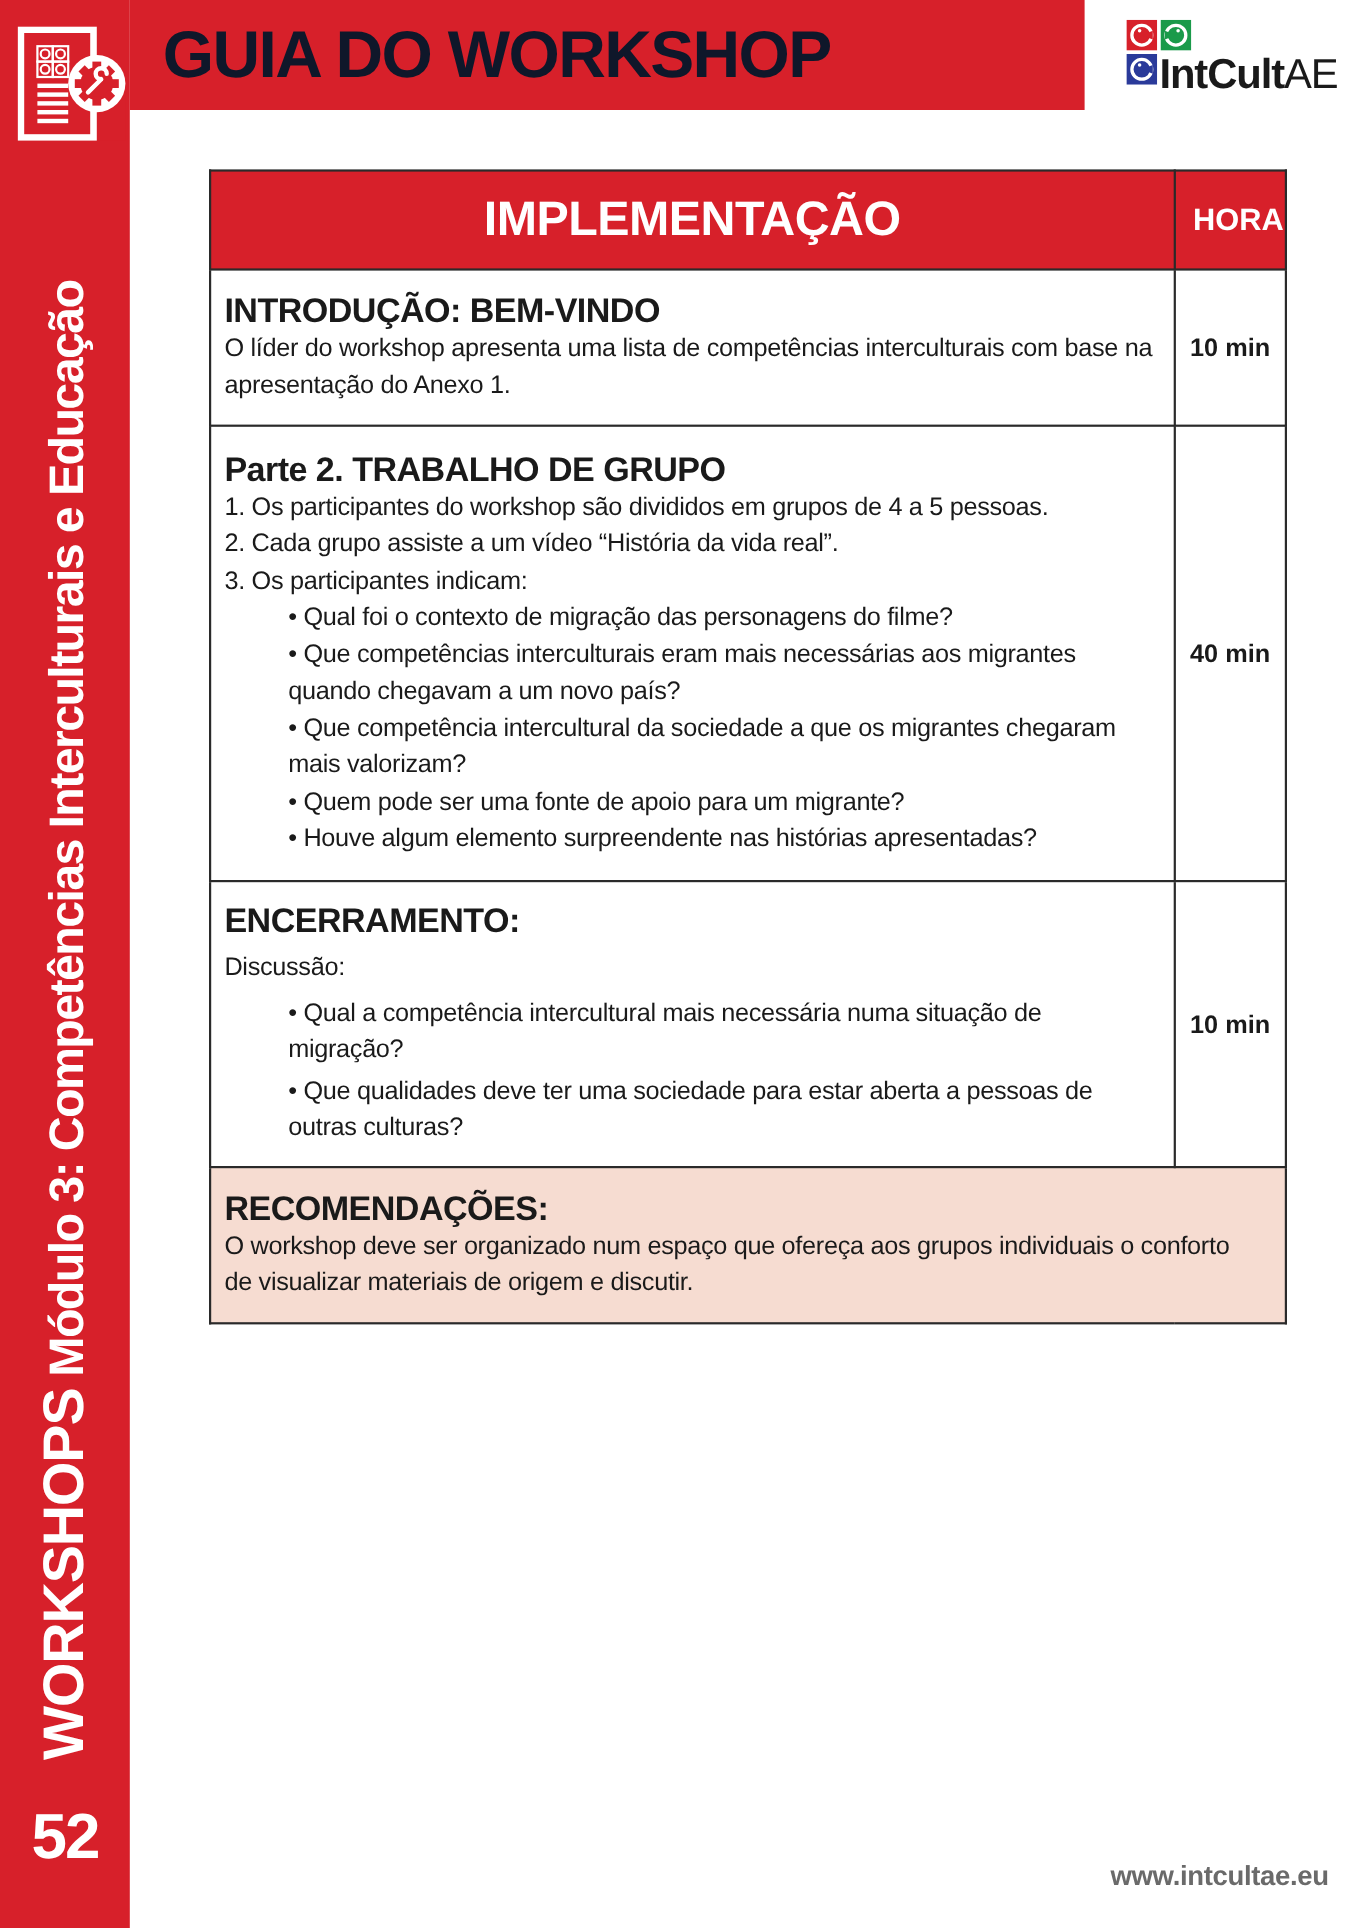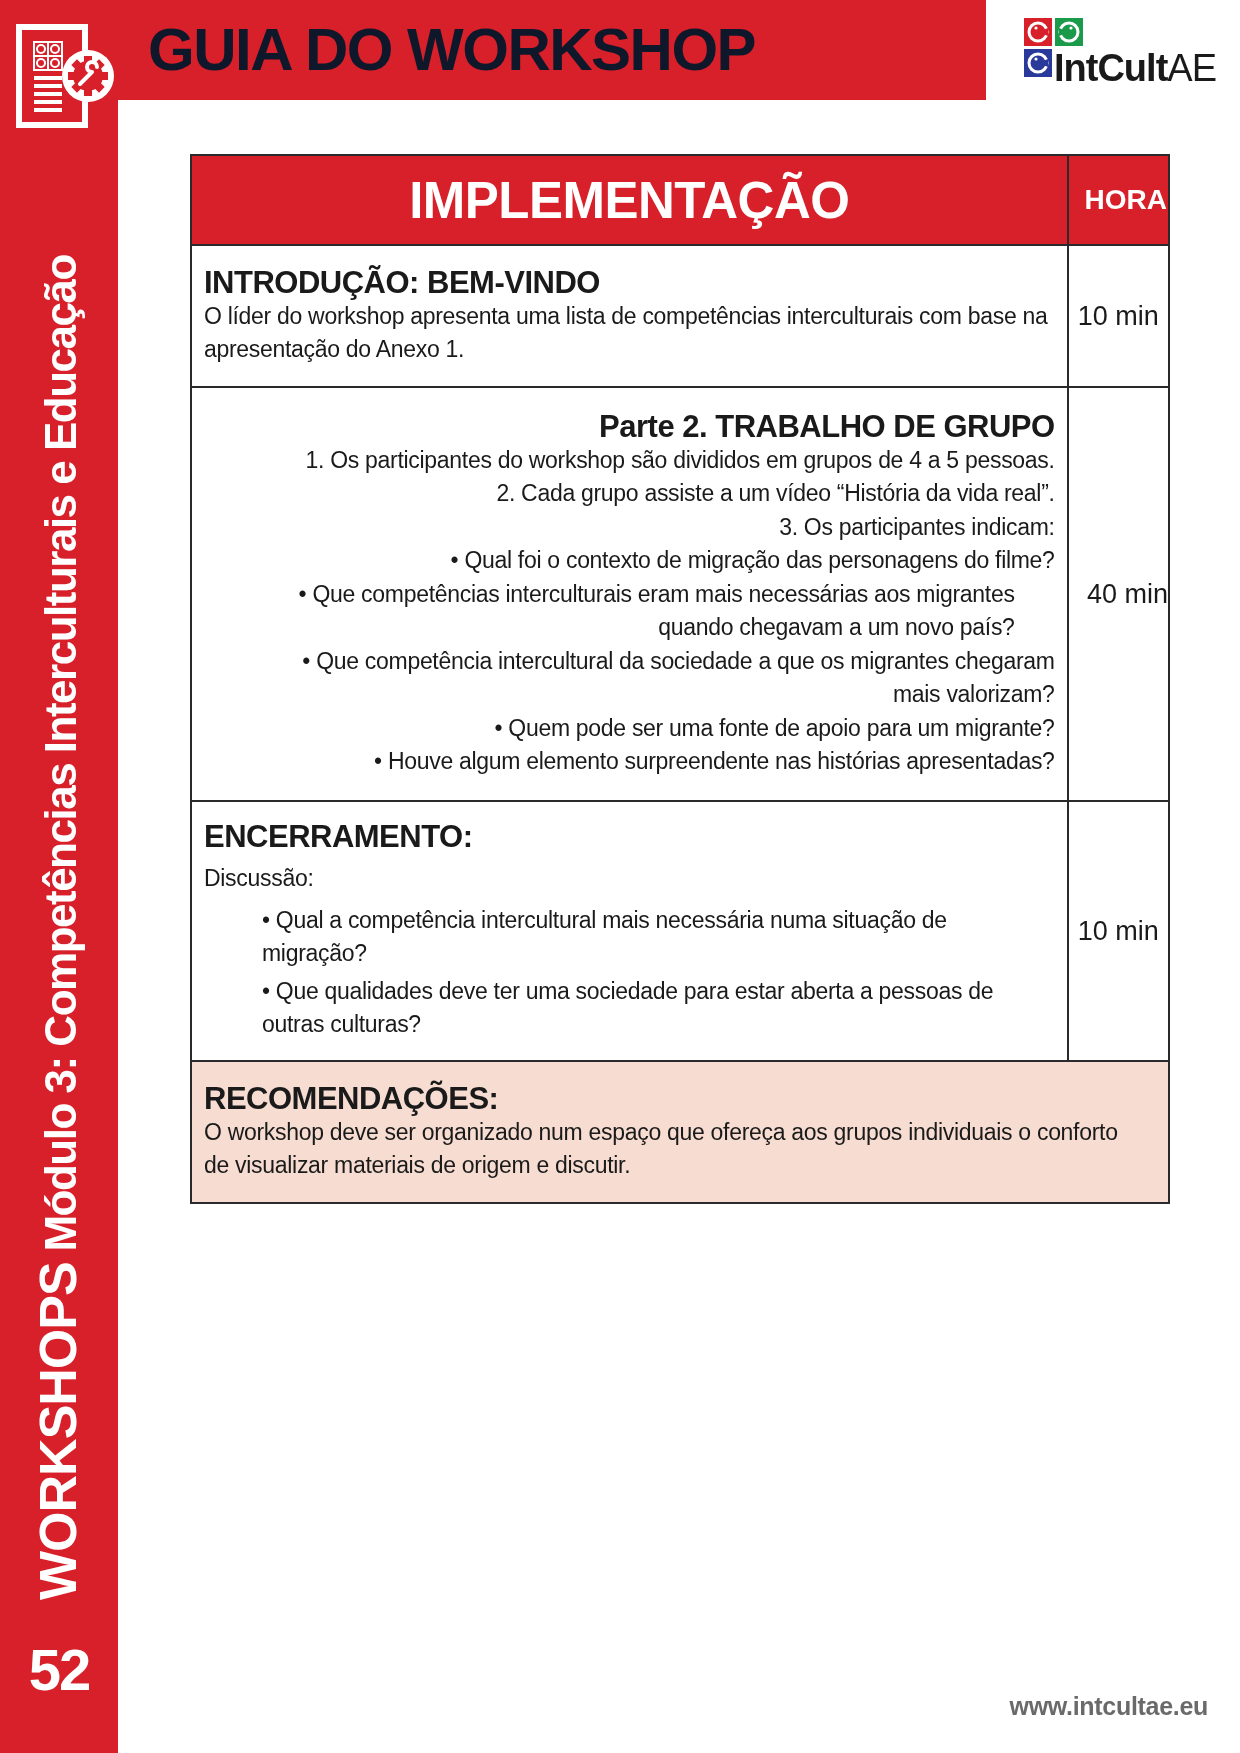--- a/index.html
+++ b/index.html
@@ -51,37 +51,37 @@
     .brand-name .b { font-weight: bold; }
 
     
     .impl-table {
       position: absolute; left: 190px; top: 154px; width: 980px;
       border: 2px solid #2a2a2a; border-collapse: collapse;
     }
     .impl-table td, .impl-table th { border: 2px solid #2a2a2a; vertical-align: middle; }
     .th-main {
       background: #d7202a; color: #fff; height: 90px; text-align: center;
-      font-size: 51px; font-weight: bold; letter-spacing: -0.5px; width: 860px;
+      font-size: 44px; font-weight: bold; letter-spacing: -0.5px; width: 860px;
     }
     .th-time {
       background: #d7202a; color: #fff; text-align: center;
       font-size: 28px; font-weight: bold; width: 94px; padding-left: 15px;
     }
     .cell-content { padding: 18px 12px 18px 12px; font-size: 23px; line-height: 33.5px; letter-spacing: -0.3px; }
-    .cell-time { text-align: center; font-size: 27px; font-weight: normal; }
+    .cell-time { text-align: center; font-size: 23px; font-weight: bold; }
     .sec-title { font-size: 31px; font-weight: bold; line-height: 34px; letter-spacing: -0.5px; }
     .ind { padding-left: 58px; }
     .bullet-gap { margin-top: 4px; }
     .disc-label { margin-top: 8px; margin-bottom: 8px; }
     .rec-row td { background: #f6dcd1; }
     .rec-content { padding: 18px 12px 18px 12px; }
 
     .row-intro td { height: 142px; }
-    .row-group td { height: 414px; text-align: right; }
+    .row-group td { height: 414px; }
     .row-close td { height: 260px; }
     .row-rec td { height: 142px; }
 
     .footer-url {
       position: absolute; right: 32px; top: 1692px;
       font-size: 25px; font-weight: bold; color: #6a6a6a; letter-spacing: -0.3px;
     }
   </style>
 </head>
 <body>

